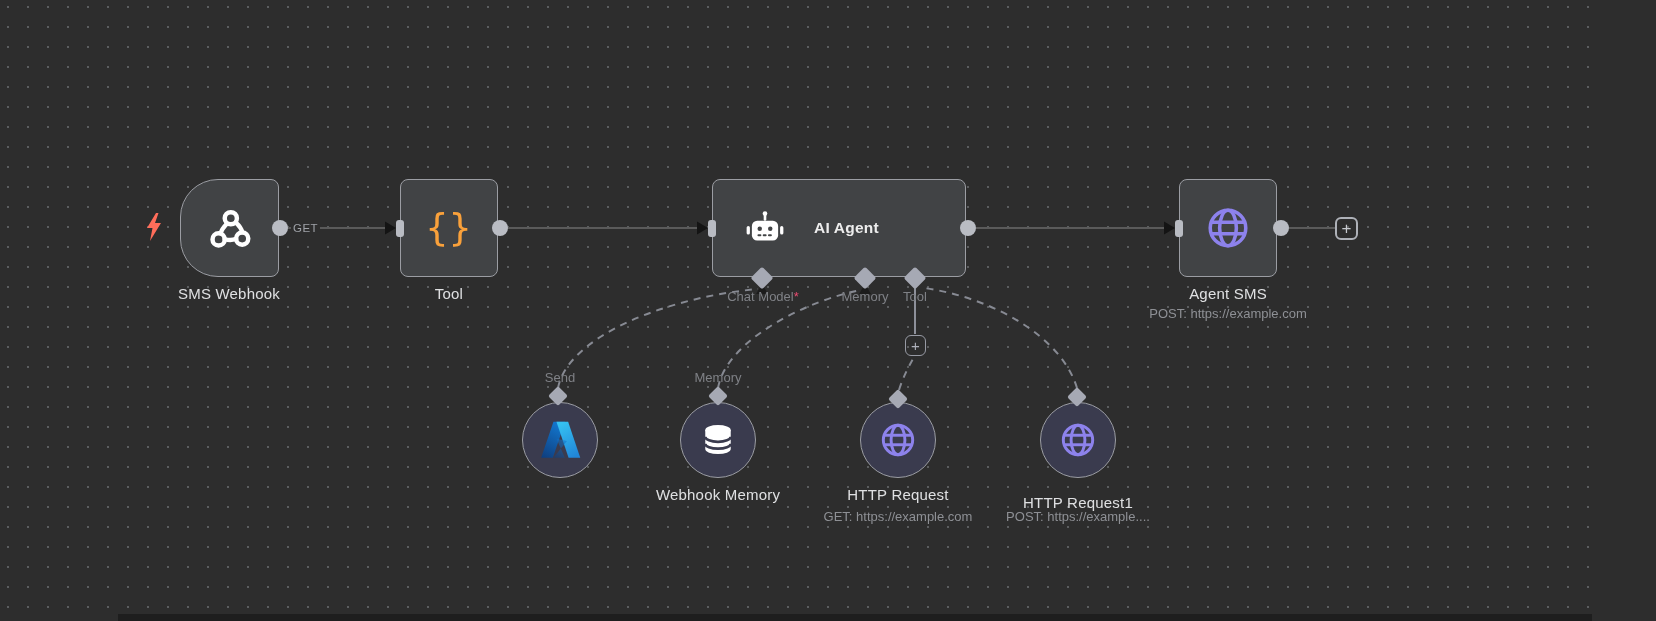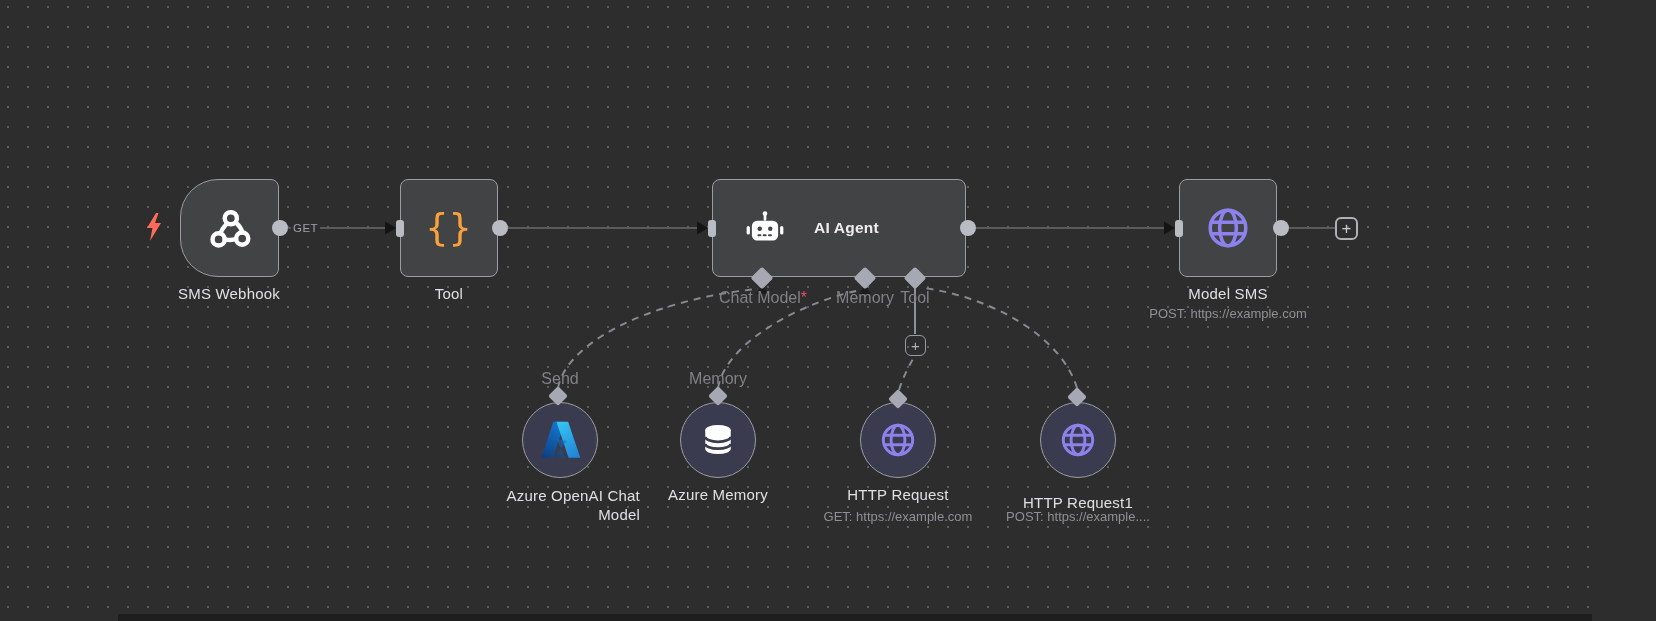--- a/index.html
+++ b/index.html
@@ -28,21 +28,21 @@
   .nlabel{
     position:absolute;transform:translateX(-50%);color:#dfe0e2;font-size:15px;
     font-weight:500;text-align:right;white-space:nowrap;letter-spacing:.2px;
   }
   .nlabel.wrap{white-space:normal;width:160px;line-height:19px;}
   .sublabel{
     position:absolute;transform:translateX(-50%);color:#8e9095;font-size:13px;
     text-align:left;white-space:nowrap;
   }
   .portlabel{
-    position:absolute;transform:translateX(-50%);color:#7f8186;font-size:16px;
+    position:absolute;transform:translateX(-50%);color:#7f8186;font-size:13px;
     text-align:left;white-space:nowrap;
   }
   .portlabel .req{color:#ea4b71;}
   .conlabel{
     position:absolute;background:#2d2d2d;color:#9fa2a8;font-size:11.5px;
     letter-spacing:.5px;padding:0 2px;line-height:15px;
   }
   .plusbtn{
     position:absolute;border:2px solid #aeb1b8;border-radius:6px;background:transparent;
     color:#c6c9cf;display:flex;align-items:center;justify-content:center;
@@ -140,21 +140,21 @@
       <g fill="none" stroke="#8d82ec" stroke-width="3.4">
         <circle cx="22" cy="22" r="17"></circle>
         <ellipse cx="22" cy="22" rx="8" ry="17"></ellipse>
         <line x1="6" y1="16.5" x2="38" y2="16.5"></line>
         <line x1="6" y1="27.5" x2="38" y2="27.5"></line>
       </g>
     </svg>
   </div>
   <div class="inport" style="left:1175px;top:220px;"></div>
   <div class="outdot" style="left:1273px;top:220px;"></div>
-  <div class="nlabel" style="left:1228px;top:285px;">Model SMS</div>
+  <div class="nlabel" style="left:1228px;top:285px;">Agent SMS</div>
   <div class="sublabel" style="left:1228px;top:306px;">POST: https://example.com</div>
   <button class="plusbtn" style="left:1335px;top:217px;width:23px;height:23px;">+</button>
 
   <div class="subnode" style="left:522px;top:402px;">
     <svg width="42" height="42" viewBox="0 0 96 96">
       <defs>
         <linearGradient id="az1" x1="0" y1="1" x2="0.4" y2="0">
           <stop offset="0" stop-color="#0f3d7c"></stop>
           <stop offset="1" stop-color="#1273c9"></stop>
         </linearGradient>
@@ -163,33 +163,32 @@
           <stop offset="1" stop-color="#2186d8"></stop>
         </linearGradient>
       </defs>
       <path d="M33 6.5 H59.7 L31.6 88.6 H4.9 Z" fill="url(#az1)"></path>
       <path d="M39.9 6.5 H66.6 L94.3 88.6 H67.6 Z" fill="url(#az2)"></path>
       <path d="M64 50 L40 45 L59 88.6 H33 Z" fill="url(#az1)" opacity="0.55"></path>
     </svg>
   </div>
   <div class="diamond small" style="left:551px;top:389px;"></div>
   <div class="portlabel" style="left:560px;top:370px;">Send</div>
-  <div class="nlabel wrap" style="left:560px;top:486px;">Azure OpenAI Chat Model</div>
 
   <div class="subnode" style="left:680px;top:402px;">
     <svg width="40" height="40" viewBox="0 0 44 44">
       <ellipse cx="22" cy="11" rx="14" ry="5.5" fill="#ffffff"></ellipse>
       <path d="M8 11 v21 a14 5.5 0 0 0 28 0 v-21 Z" fill="#ffffff"></path>
       <path d="M8 18.5 a14 5.5 0 0 0 28 0" fill="none" stroke="#3a3b4e" stroke-width="3"></path>
       <path d="M8 26 a14 5.5 0 0 0 28 0" fill="none" stroke="#3a3b4e" stroke-width="3"></path>
     </svg>
   </div>
   <div class="diamond small" style="left:711px;top:389px;"></div>
   <div class="portlabel" style="left:718px;top:370px;">Memory</div>
-  <div class="nlabel" style="left:718px;top:486px;">Azure Memory</div>
+  <div class="nlabel" style="left:718px;top:486px;">Webhook Memory</div>
 
   <div class="subnode" style="left:860px;top:402px;">
     <svg width="38" height="38" viewBox="0 0 44 44">
       <g fill="none" stroke="#8d82ec" stroke-width="3.4">
         <circle cx="22" cy="22" r="17"></circle>
         <ellipse cx="22" cy="22" rx="8" ry="17"></ellipse>
         <line x1="6" y1="16.5" x2="38" y2="16.5"></line>
         <line x1="6" y1="27.5" x2="38" y2="27.5"></line>
       </g>
     </svg>

